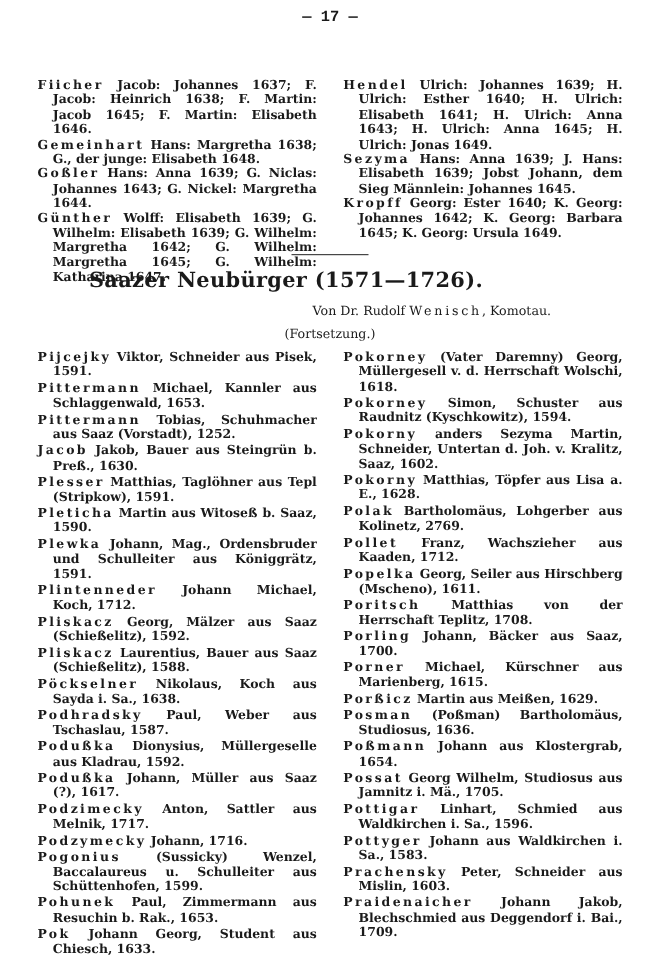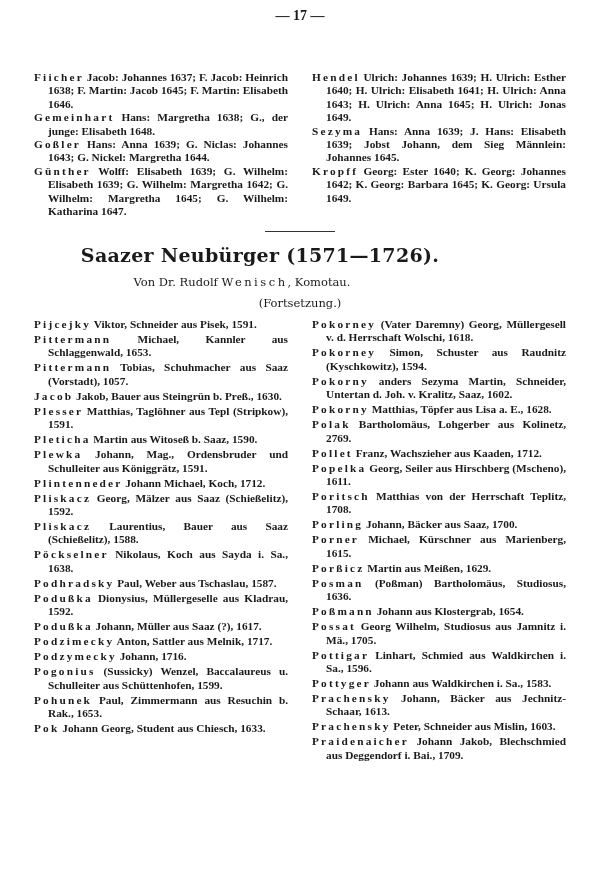--- a/index.html
+++ b/index.html
@@ -1,30 +1,30 @@
 <!DOCTYPE html>
 <html><head>
 <meta charset="utf-8">
 <style>
   html, body { margin:0; padding:0; background:#ffffff; }
   body { width:600px; height:871px; position:relative; overflow:hidden;
          font-family:"DejaVu Serif", serif; color:#1a1a1a; }
   .page-number { position:absolute; top:8px; left:0; width:600px; text-align:center;
-                 font-family:Liberation Serif, serif; font-size:14px; font-weight:bold; }
+                 font-family:Liberation Mono, monospace; font-size:14px; font-weight:bold; }
   .col { position:absolute; font-size:11.3px; line-height:13.4px; text-align:justify; }
   .col-top-left { left:34px; top:71px; width:254px; }
   .col-top-right { left:312px; top:71px; width:254px; }
-  .entry { padding-left:14px; text-indent:-14px; margin:0;font-family:Liberation Serif, serif; }
+  .entry { padding-left:14px; text-indent:-14px; margin:0; }
   .entry .surname { letter-spacing:2.2px; font-weight:bold; }
   .entry .body { font-weight:bold; }
   .continued { text-align:right; font-weight:bold; margin-top:2px; }
   .divider { position:absolute; left:265px; top:231px; width:70px; height:0; border-top:1.2px solid #333; }
   .article-title { position:absolute; top:244px; left:0; width:520px; text-align:center;
                    font-family:"DejaVu Serif", serif; font-weight:bold; font-size:19px; letter-spacing:0.3px; }
-  .article-author { position:absolute; top:275px; left:0; width:484px; text-align:center;
+  .article-author { position:absolute; top:275px; left:17px; width:484px; text-align:right;
                     font-size:11.5px; }
   .article-author .spaced { letter-spacing:2.5px; }
   .article-cont { position:absolute; top:296px; left:0; width:600px; text-align:center; font-size:11.5px; }
   .col-main-left { left:34px; top:318px; width:254px; }
   .col-main-right { left:312px; top:318px; width:254px; }
   .col-main-left .entry, .col-main-right .entry { margin-bottom:1.6px; }
 </style>
 </head>
 <body>
 
@@ -45,21 +45,21 @@
 
 <div class="divider"></div>
 
 <div class="article-title">Saazer Neubürger (1571—1726).</div>
 <div class="article-author"><span>Von Dr. Rudolf </span><span class="spaced">Wenisch</span><span>, Komotau.</span></div>
 <div class="article-cont">(Fortsetzung.)</div>
 
 <div class="col col-main-left" id="main-left">
     <p class="entry"><span class="surname">Pijcejky</span><span class="body"> Viktor, Schneider aus Pisek, 1591.</span></p>
     <p class="entry"><span class="surname">Pittermann</span><span class="body"> Michael, Kannler aus Schlaggenwald, 1653.</span></p>
-    <p class="entry"><span class="surname">Pittermann</span><span class="body"> Tobias, Schuhmacher aus Saaz (Vorstadt), 1057.</span></p>
+    <p class="entry"><span class="surname">Pittermann</span><span class="body"> Tobias, Schuhmacher aus Saaz (Vorstadt), 1252.</span></p>
     <p class="entry"><span class="surname">Jacob</span><span class="body"> Jakob, Bauer aus Steingrün b. Preß., 1630.</span></p>
     <p class="entry"><span class="surname">Plesser</span><span class="body"> Matthias, Taglöhner aus Tepl (Stripkow), 1591.</span></p>
     <p class="entry"><span class="surname">Pleticha</span><span class="body"> Martin aus Witoseß b. Saaz, 1590.</span></p>
     <p class="entry"><span class="surname">Plewka</span><span class="body"> Johann, Mag., Ordensbruder und Schulleiter aus Königgrätz, 1591.</span></p>
     <p class="entry"><span class="surname">Plintenneder</span><span class="body"> Johann Michael, Koch, 1712.</span></p>
     <p class="entry"><span class="surname">Pliskacz</span><span class="body"> Georg, Mälzer aus Saaz (Schießelitz), 1592.</span></p>
     <p class="entry"><span class="surname">Pliskacz</span><span class="body"> Laurentius, Bauer aus Saaz (Schießelitz), 1588.</span></p>
     <p class="entry"><span class="surname">Pöckselner</span><span class="body"> Nikolaus, Koch aus Sayda i. Sa., 1638.</span></p>
     <p class="entry"><span class="surname">Podhradsky</span><span class="body"> Paul, Weber aus Tschaslau, 1587.</span></p>
     <p class="entry"><span class="surname">Podußka</span><span class="body"> Dionysius, Müllergeselle aus Kladrau, 1592.</span></p>
@@ -80,16 +80,15 @@
     <p class="entry"><span class="surname">Popelka</span><span class="body"> Georg, Seiler aus Hirschberg (Mscheno), 1611.</span></p>
     <p class="entry"><span class="surname">Poritsch</span><span class="body"> Matthias von der Herrschaft Teplitz, 1708.</span></p>
     <p class="entry"><span class="surname">Porling</span><span class="body"> Johann, Bäcker aus Saaz, 1700.</span></p>
     <p class="entry"><span class="surname">Porner</span><span class="body"> Michael, Kürschner aus Marienberg, 1615.</span></p>
     <p class="entry"><span class="surname">Porßicz</span><span class="body"> Martin aus Meißen, 1629.</span></p>
     <p class="entry"><span class="surname">Posman</span><span class="body"> (Poßman) Bartholomäus, Studiosus, 1636.</span></p>
     <p class="entry"><span class="surname">Poßmann</span><span class="body"> Johann aus Klostergrab, 1654.</span></p>
     <p class="entry"><span class="surname">Possat</span><span class="body"> Georg Wilhelm, Studiosus aus Jamnitz i. Mä., 1705.</span></p>
     <p class="entry"><span class="surname">Pottigar</span><span class="body"> Linhart, Schmied aus Waldkirchen i. Sa., 1596.</span></p>
     <p class="entry"><span class="surname">Pottyger</span><span class="body"> Johann aus Waldkirchen i. Sa., 1583.</span></p>
-    <p class="entry"><span class="surname">Prachensky</span><span class="body"> Johann, Bäcker aus Jechnitz-Schaar, 1613.</span></p>
     <p class="entry"><span class="surname">Prachensky</span><span class="body"> Peter, Schneider aus Mislin, 1603.</span></p>
     <p class="entry"><span class="surname">Praidenaicher</span><span class="body"> Johann Jakob, Blechschmied aus Deggendorf i. Bai., 1709.</span></p>
   </div>
 
 </body></html>

